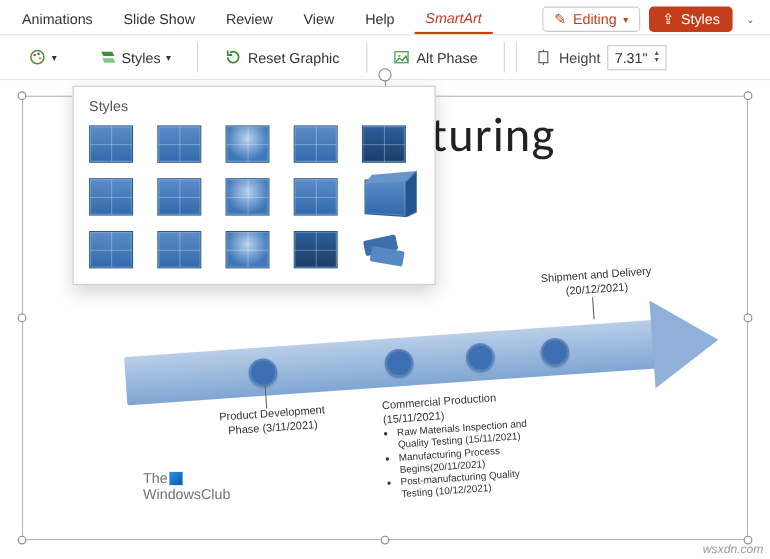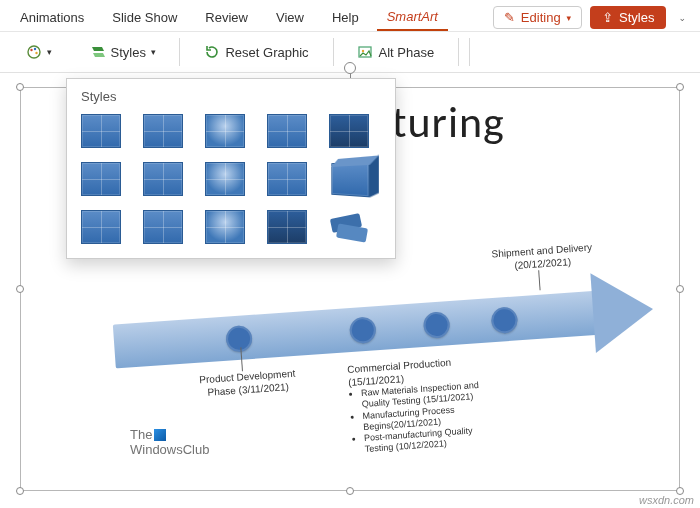--- a/index.html
+++ b/index.html
@@ -244,20 +244,36 @@
             <rect x="1" y="3" width="12" height="10" fill="none" stroke="#5a7" stroke-width="1.3"></rect>
             <circle cx="5" cy="7" r="1.2" fill="#e2a52f"></circle>
             <path d="M2 12l3-3 3 2 3-4 2 5" fill="none" stroke="#3a8f3a" stroke-width="1.2"></path>
           </svg>
       </span>
       <span>Alt Phase</span>
     </div>
   </div>
   <div class="sep"></div>
   <div class="sep"></div>
+  <div class="group">
+    <span class="ribbon-icon">
+      <svg viewBox="0 0 16 16">
+          <rect x="4" y="3" width="8" height="10" fill="none" stroke="#555"></rect>
+          <path d="M8 1v2M8 13v2" stroke="#555"></path>
+        </svg>
+    </span>
+    <span class="dim-label">Height</span>
+    <span class="dim-box">
+      <span>7.31"</span>
+      <span class="dim-spin">
+          <span>▴</span>
+          <span>▾</span>
+        </span>
+    </span>
+  </div>
 </div>
 
 <div class="canvas">
   <div class="slide-selection">
     <div class="rot-line"></div>
     <div class="rot-handle"></div>
     <div class="sel-handle h-tl"></div>
     <div class="sel-handle h-tm"></div>
     <div class="sel-handle h-tr"></div>
     <div class="sel-handle h-ml"></div>

